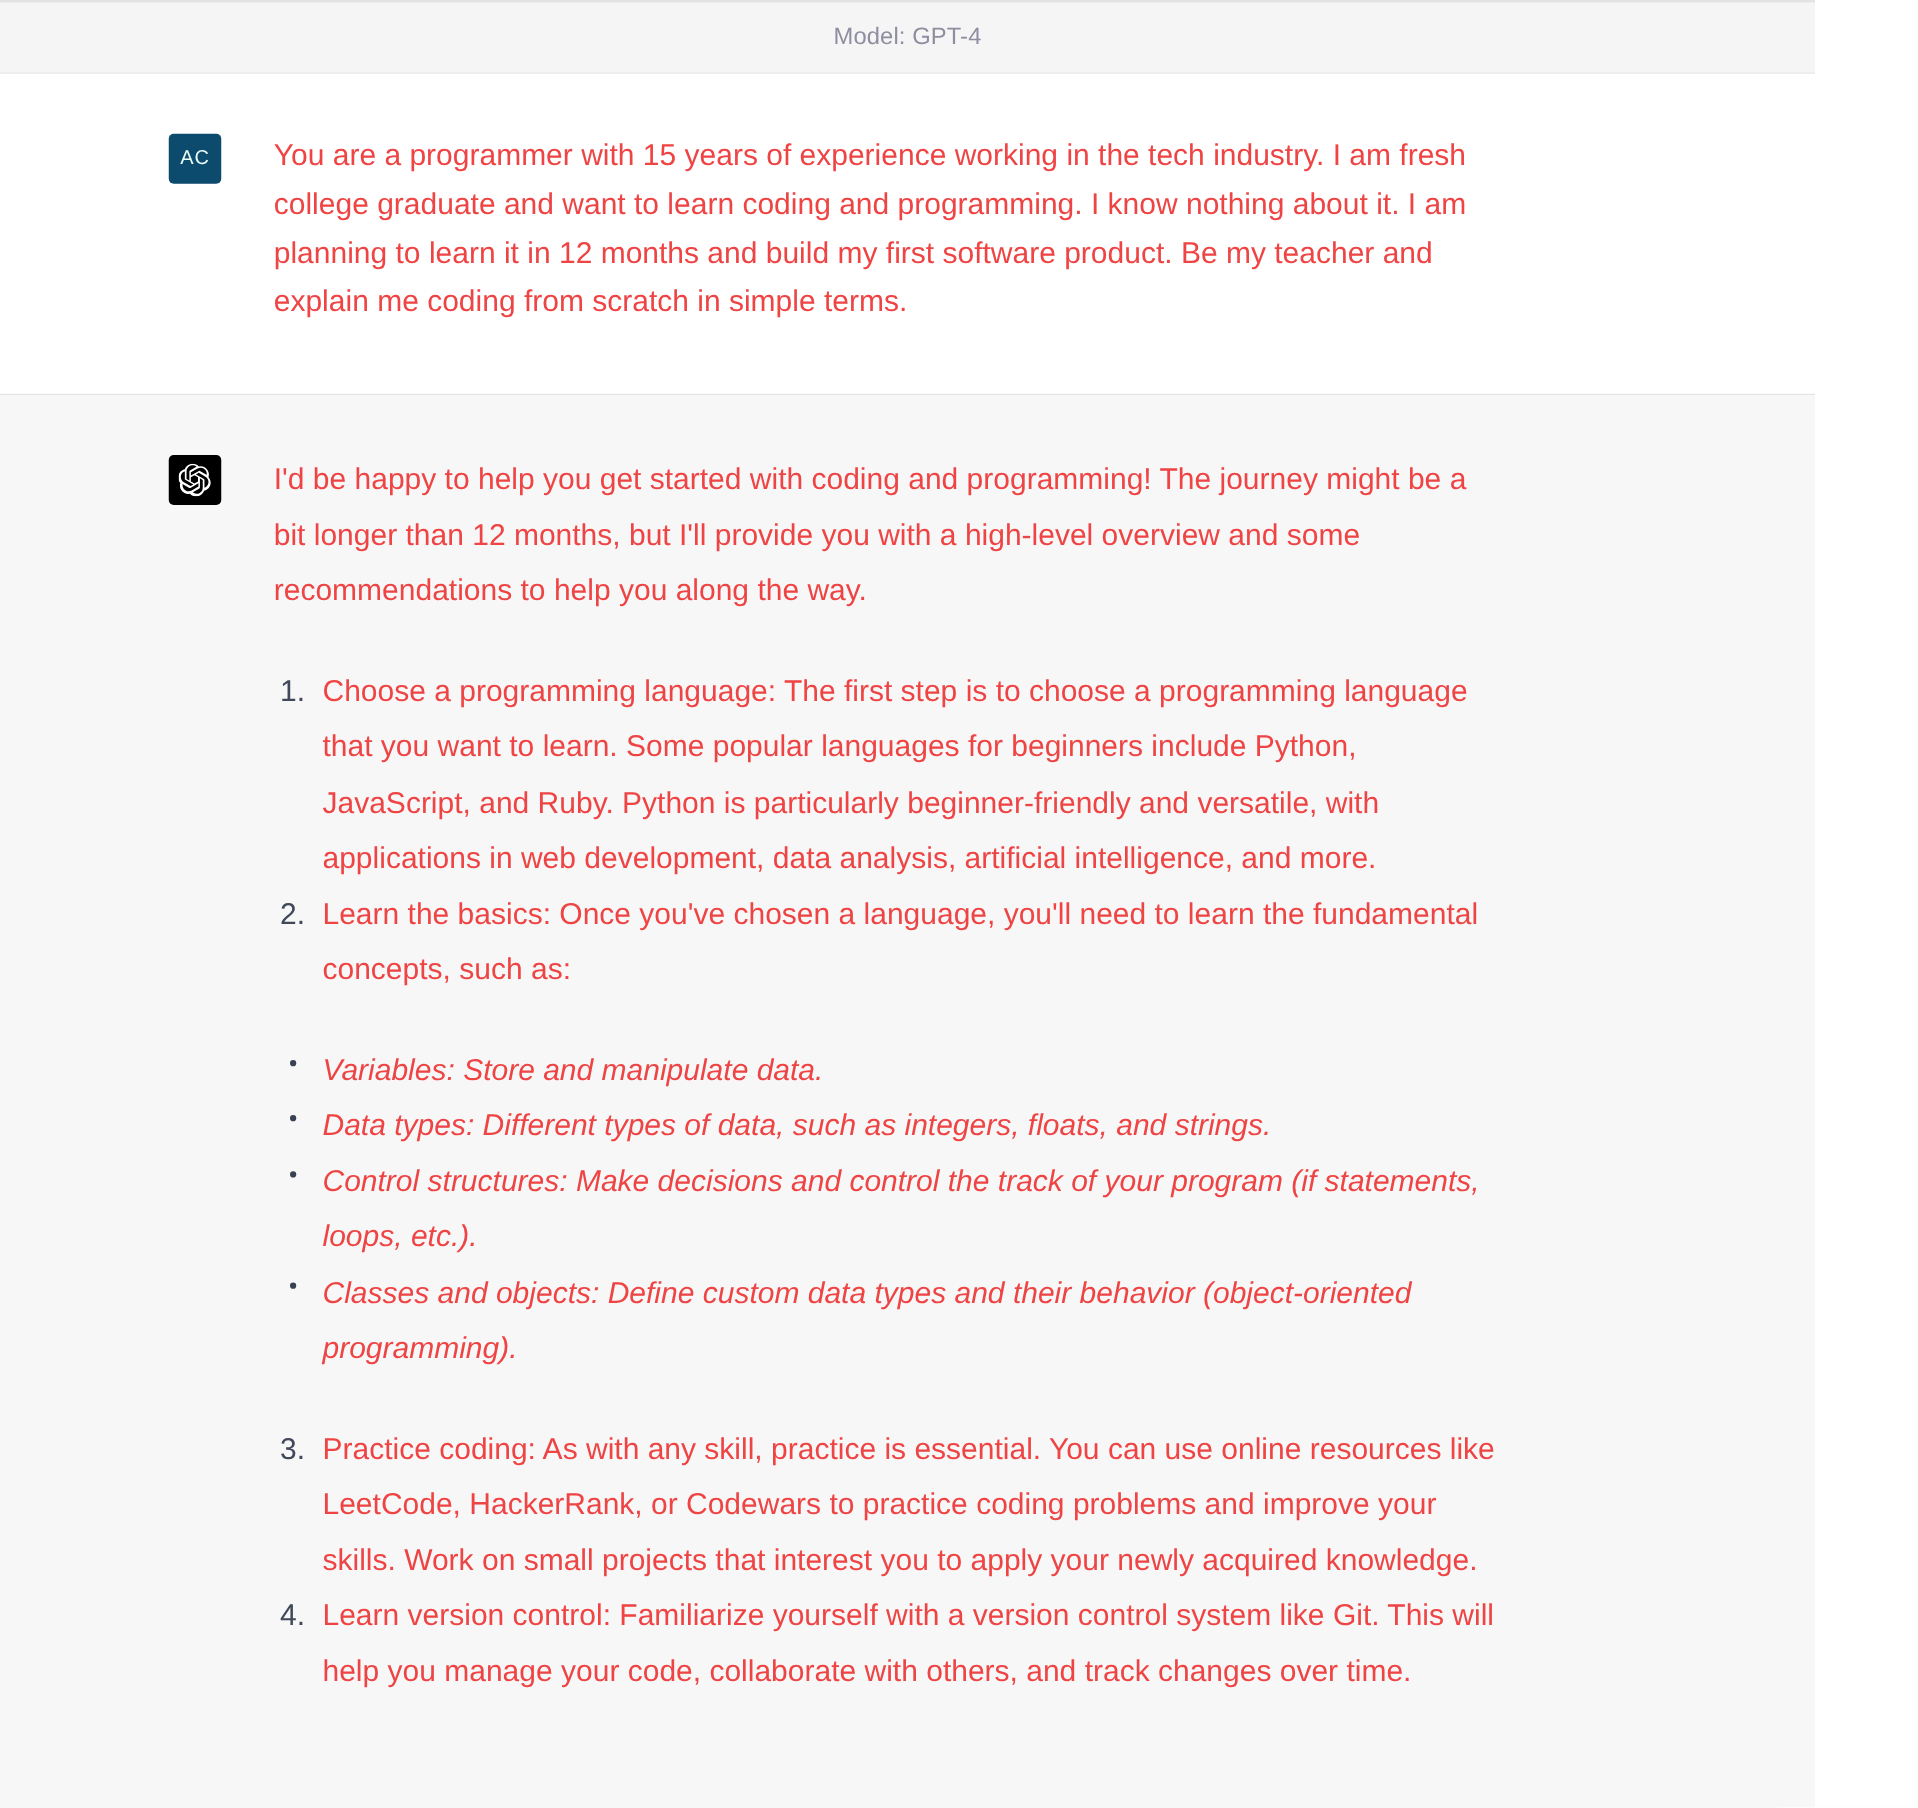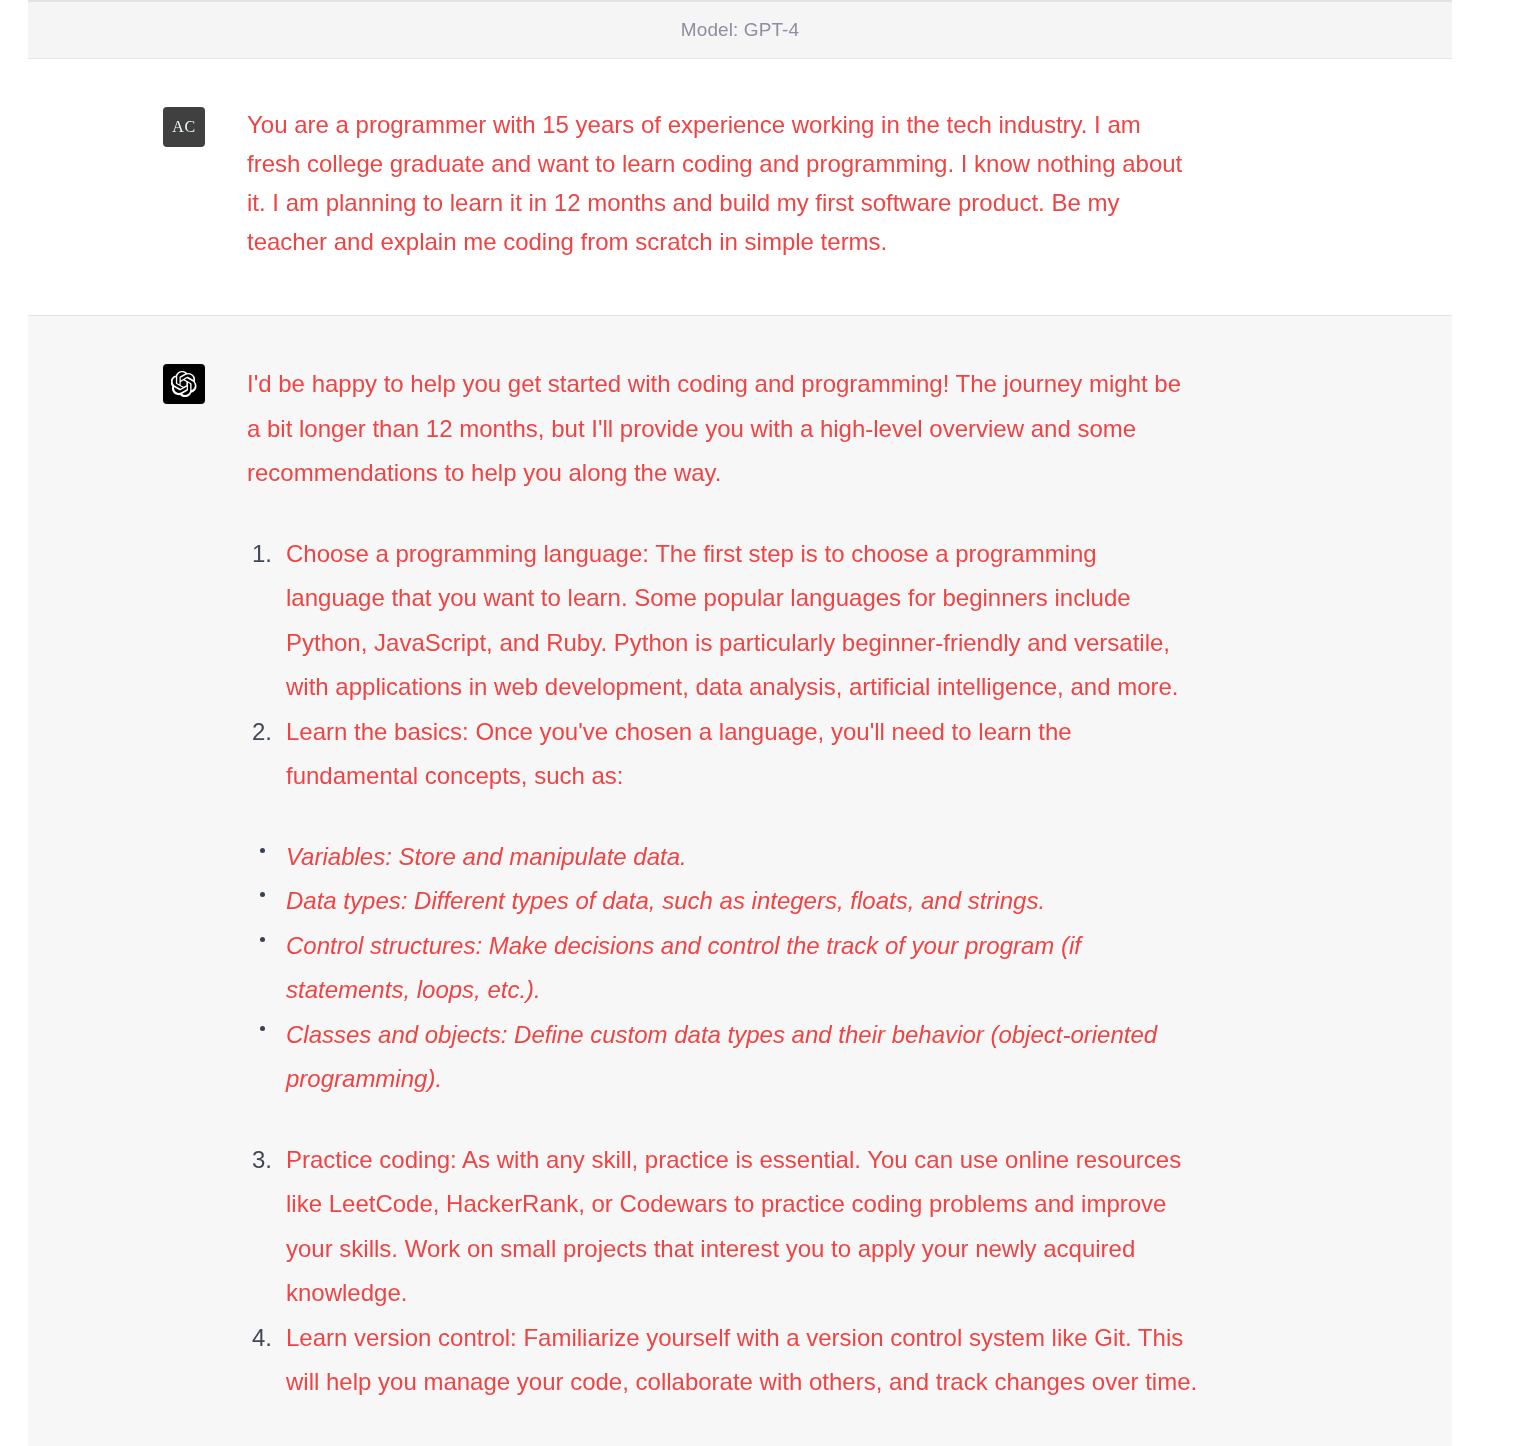--- a/index.html
+++ b/index.html
@@ -12,21 +12,20 @@
     font-family: "Liberation Sans", sans-serif;
     -webkit-font-smoothing: antialiased;
   }
 
   #app {
     width: 1452px;
     height: 1446px;
     display: flex;
     flex-direction: column;
     background: #ffffff;
-    padding-left: 28px;
   }
 
   
   .model-header {
     height: 59px;
     flex: 0 0 59px;
     background: #f5f5f6;
     border-top: 2px solid #e3e3e5;
     border-bottom: 1px solid #e5e5e6;
     display: flex;
@@ -70,22 +69,21 @@
     width: 42px;
     height: 40px;
     border-radius: 4px;
     display: flex;
     align-items: center;
     justify-content: center;
     margin-right: 42px;
     margin-top: 2px;
   }
   .avatar-user {
-    background: #404040;
-    font-family: Liberation Serif, serif;
+    background: #0c4a6e;
   }
   .avatar-user-initials {
     color: #e9fbf5;
     font-size: 16px;
     letter-spacing: 0.6px;
   }
   .avatar-assistant {
     background: #000000;
   }
   .avatar-assistant svg { display: block; }

